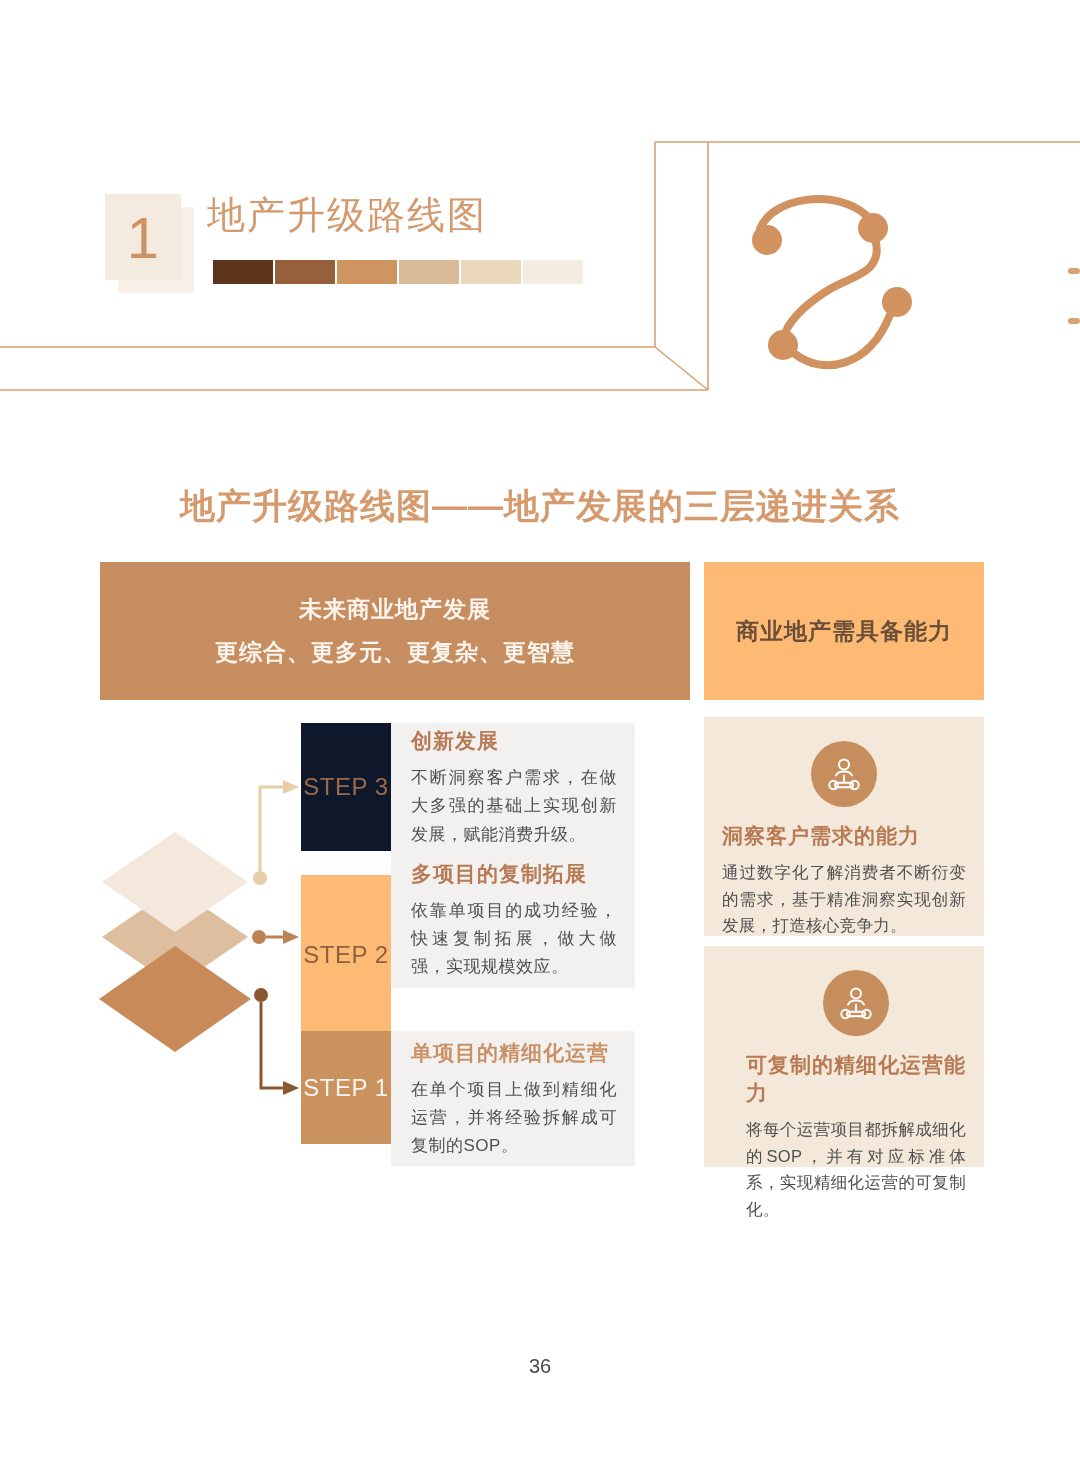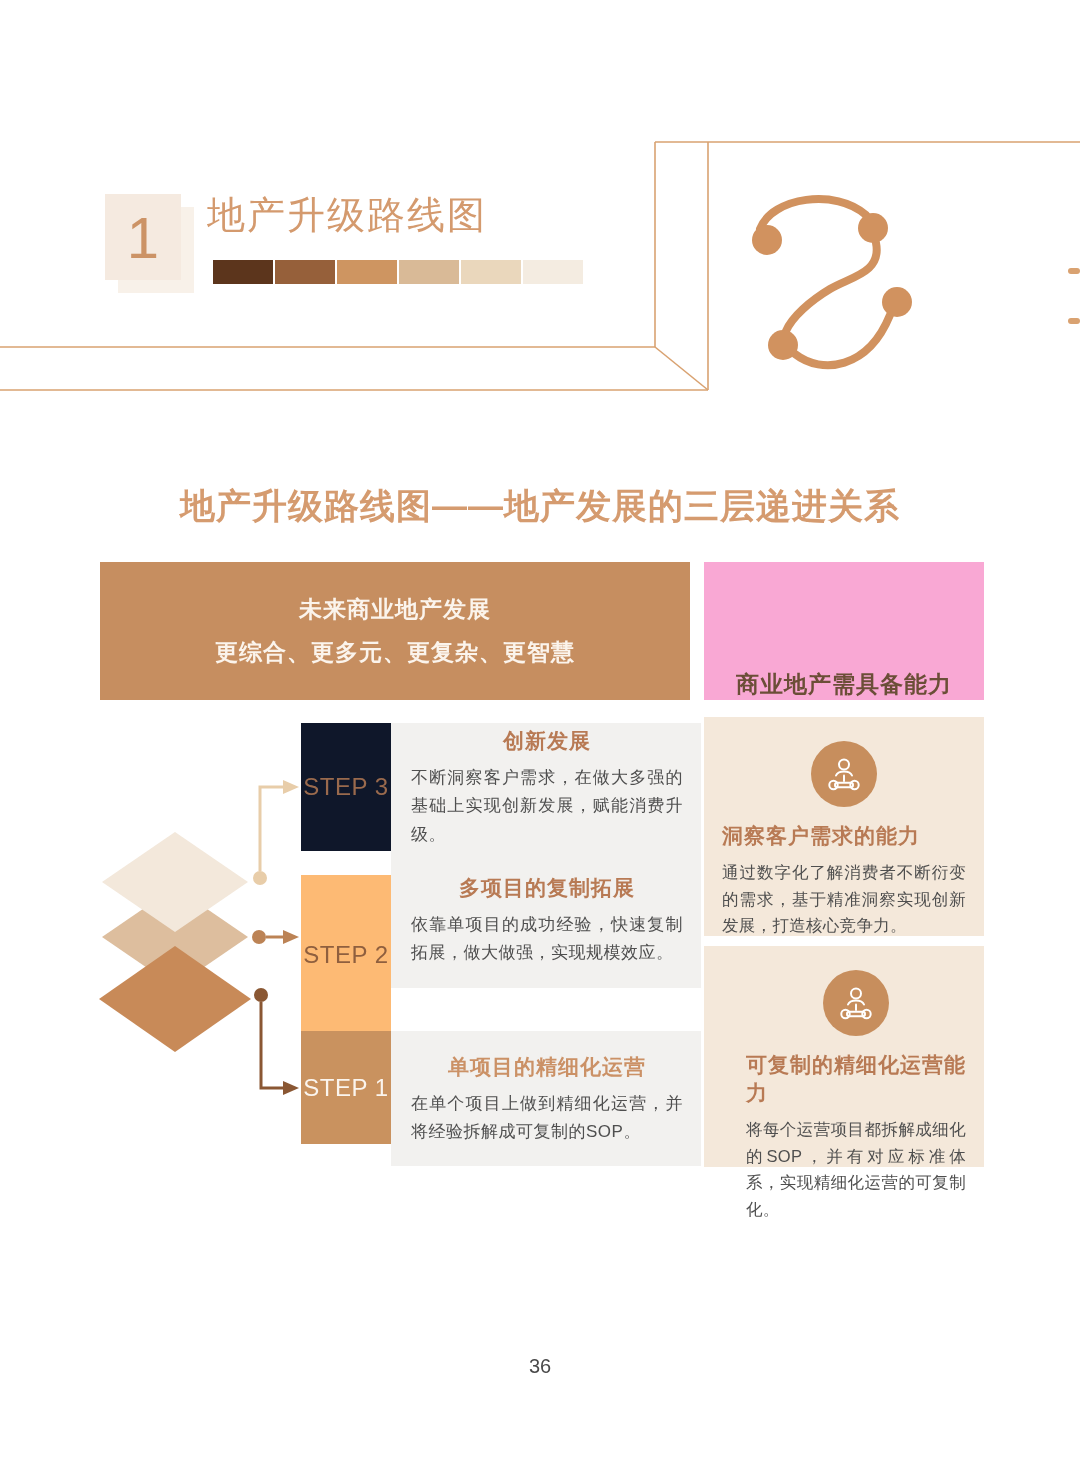--- a/index.html
+++ b/index.html
@@ -32,36 +32,36 @@
 
   
   .hdr-left{
     left:100px;top:562px;width:590px;height:138px;background:#C68E60;
     display:flex;flex-direction:column;align-items:center;justify-content:center;gap:12px;
     color:#FBF4EC;font-weight:600;
   }
   .hdr-left .l1{font-size:23px;letter-spacing:1px;}
   .hdr-left .l2{font-size:23px;letter-spacing:1px;}
   .hdr-right{
-    left:704px;top:562px;width:280px;height:138px;background:#f9a8d4;
-    display:flex;align-items:flex-end;justify-content:center;
+    left:704px;top:562px;width:280px;height:138px;background:#fdba74;
+    display:flex;align-items:center;justify-content:center;
     color:#6B4E37;font-size:23px;font-weight:600;letter-spacing:1px;
   }
 
   
   .step-label{
     width:90px;display:flex;align-items:center;justify-content:center;
     font-size:24px;letter-spacing:0.5px;font-weight:400;
   }
   .lbl3{left:301px;top:723px;height:128px;background:#0f172a;color:#9A6A4D;}
   .lbl2{left:301px;top:875px;height:160px;background:#fdba74;color:#8F5F3E;}
   .lbl1{left:301px;top:1031px;height:113px;background:#C9925F;color:#FBF5EE;}
   .step-desc{
-    left:391px;width:310px;background:#F2F1EF;box-sizing:border-box;
-    padding:16px 18px 14px 20px;display:flex;flex-direction:column;justify-content:center;align-items:center;
+    left:391px;width:244px;background:#F2F1EF;box-sizing:border-box;
+    padding:16px 18px 14px 20px;display:flex;flex-direction:column;justify-content:center;
   }
   .desc3{top:723px;height:128px;}
   .desc2{top:851px;height:137px;}
   .desc1{top:1031px;height:135px;}
   .step-desc .t{font-size:21px;font-weight:700;margin-bottom:9px;color:#B87A54;letter-spacing:1px;}
   .desc1 .t{color:#CB9166;}
   .step-desc .b{
     font-size:17px;color:#4F4F4F;line-height:1.65;text-align:justify;letter-spacing:0.5px;
   }
 

